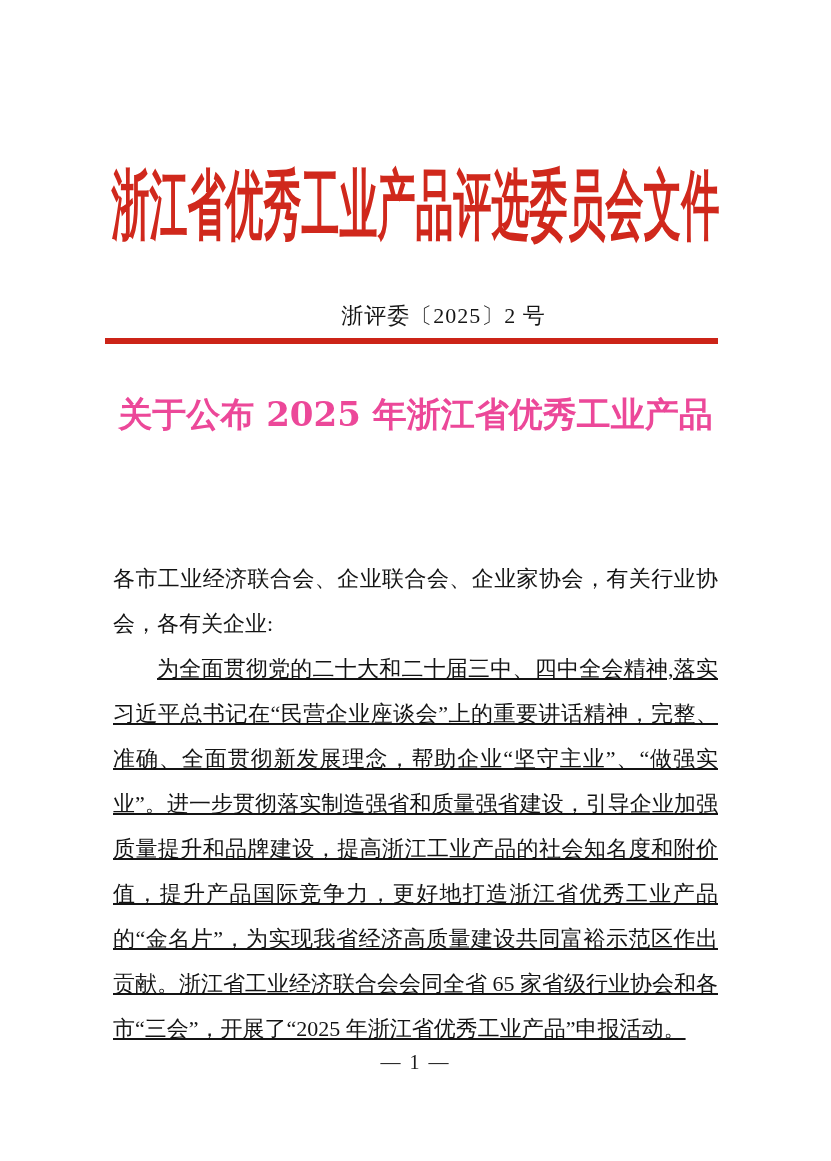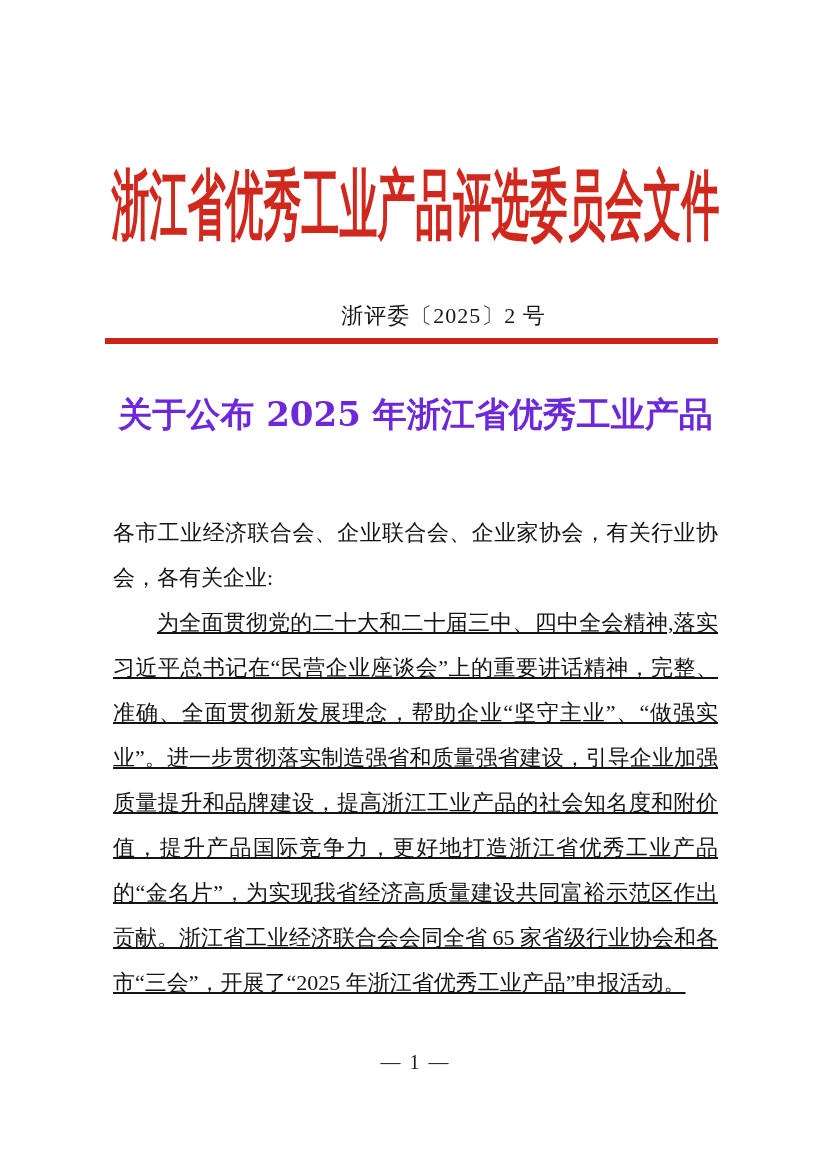--- a/index.html
+++ b/index.html
@@ -60,27 +60,27 @@
   
   .doc-title {
     position: absolute;
     top: 390px;
     left: 0;
     right: 0;
     text-align: center;
     font-size: 34px;
     font-weight: bold;
     line-height: 49px;
-    color: #6d28d9;
+    color: #ec4899;
     font-family: "DejaVu Serif", "Liberation Serif", serif;
   }
   
   .doc-body {
     position: absolute;
-    top: 510px;
+    top: 556px;
     left: 113px;
     width: 605px;
     font-size: 22px;
     line-height: 45px;
     text-align: justify;
     color: #141414;
   }
   .doc-body p {
     margin: 0;
     padding: 0;

